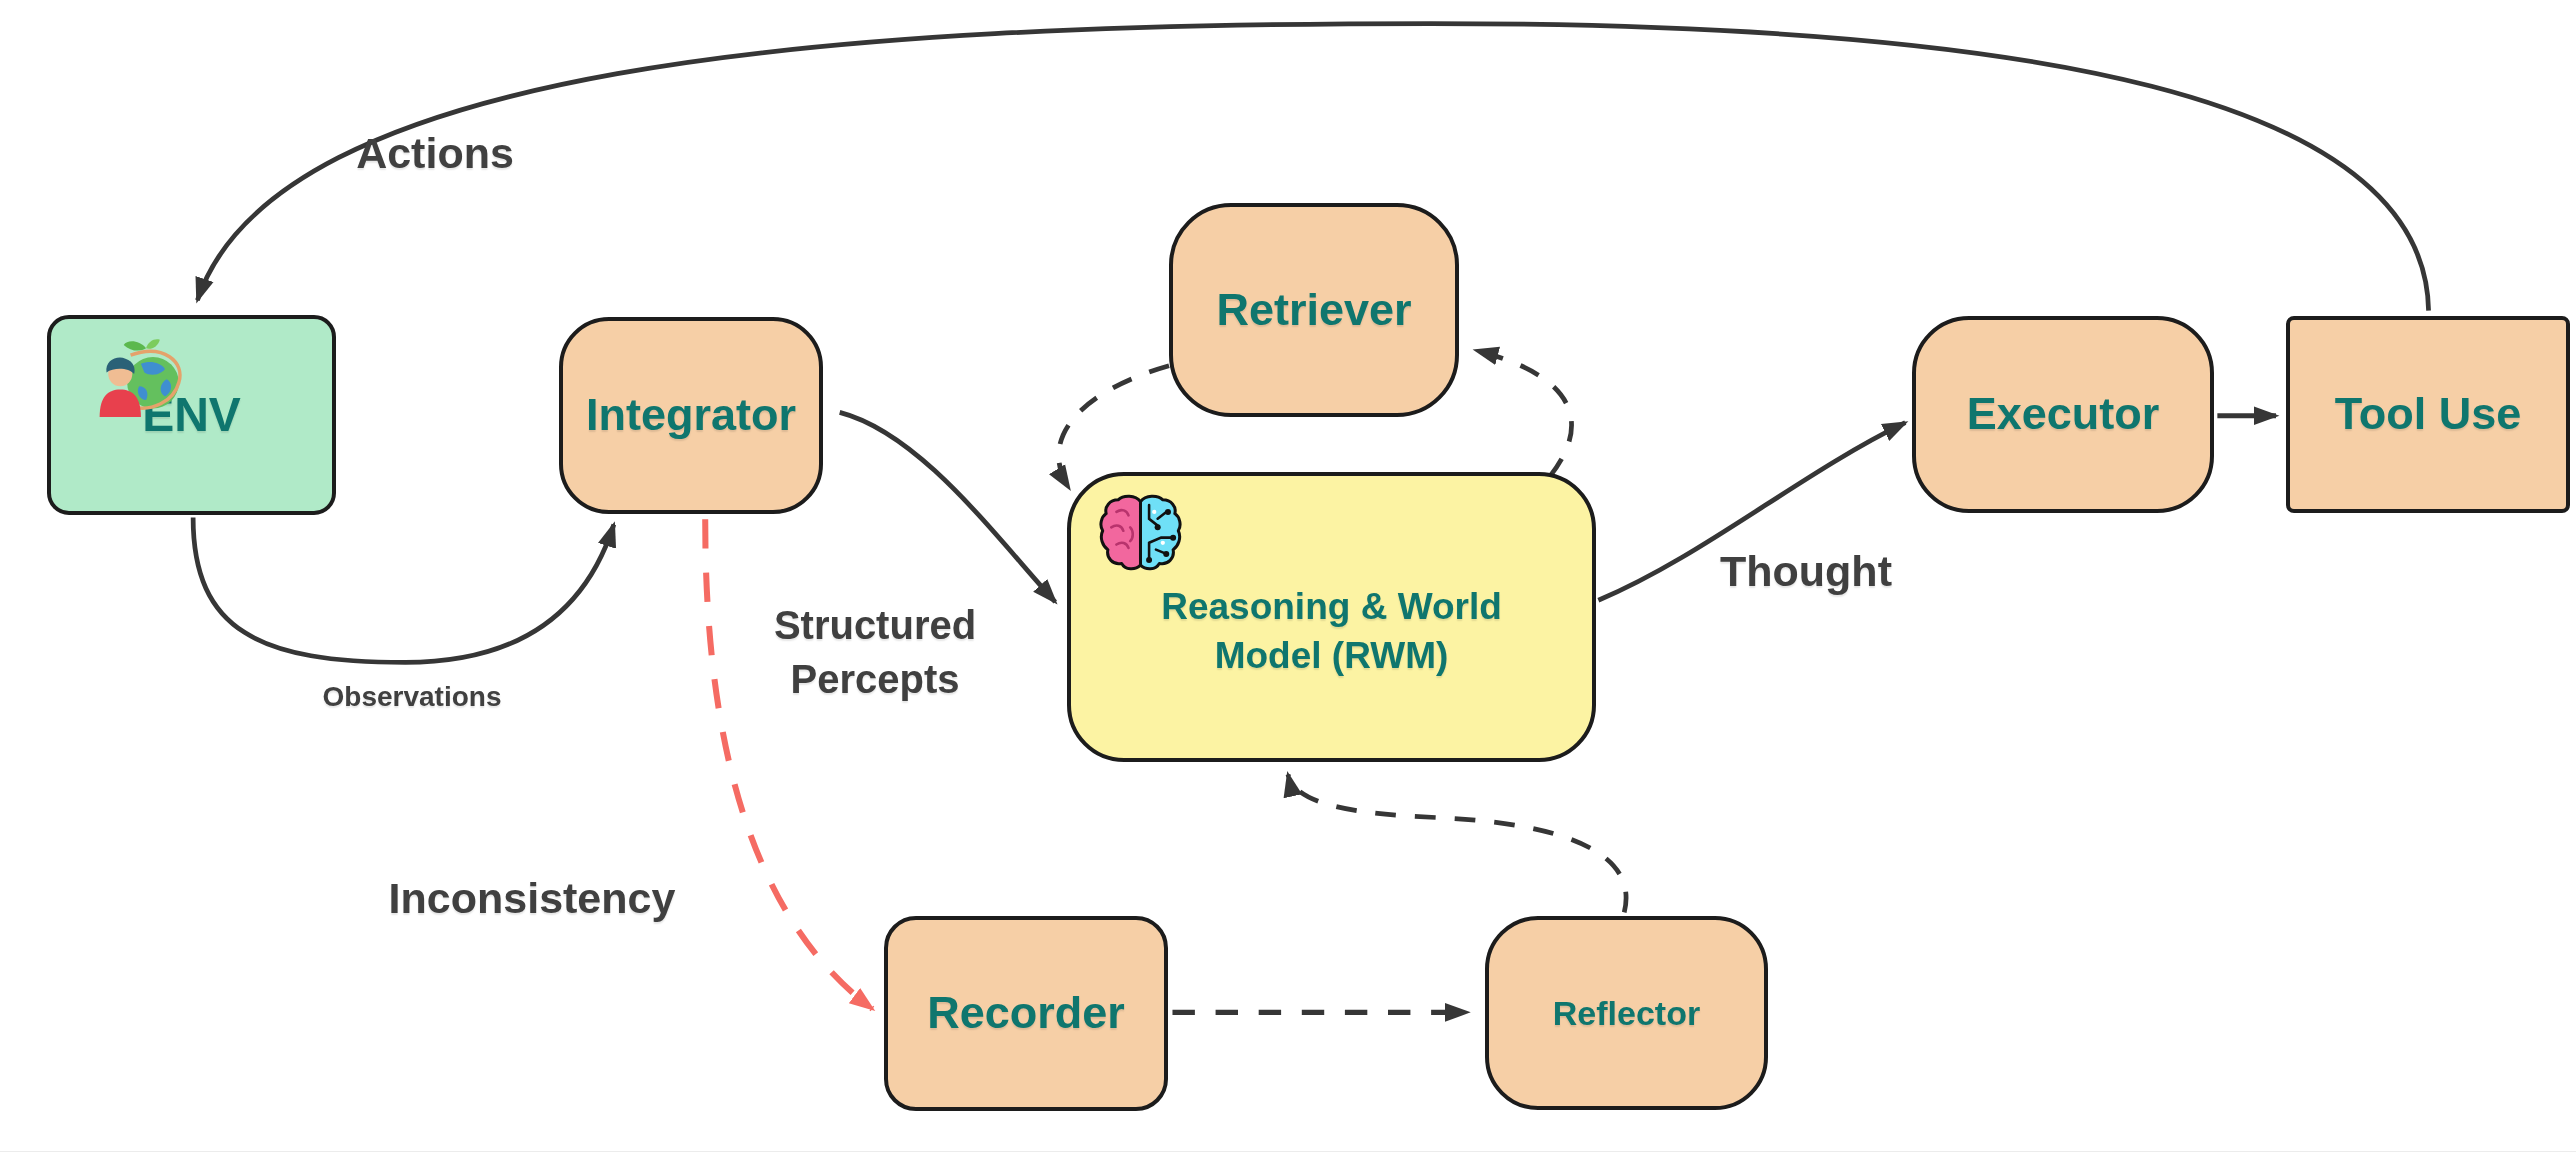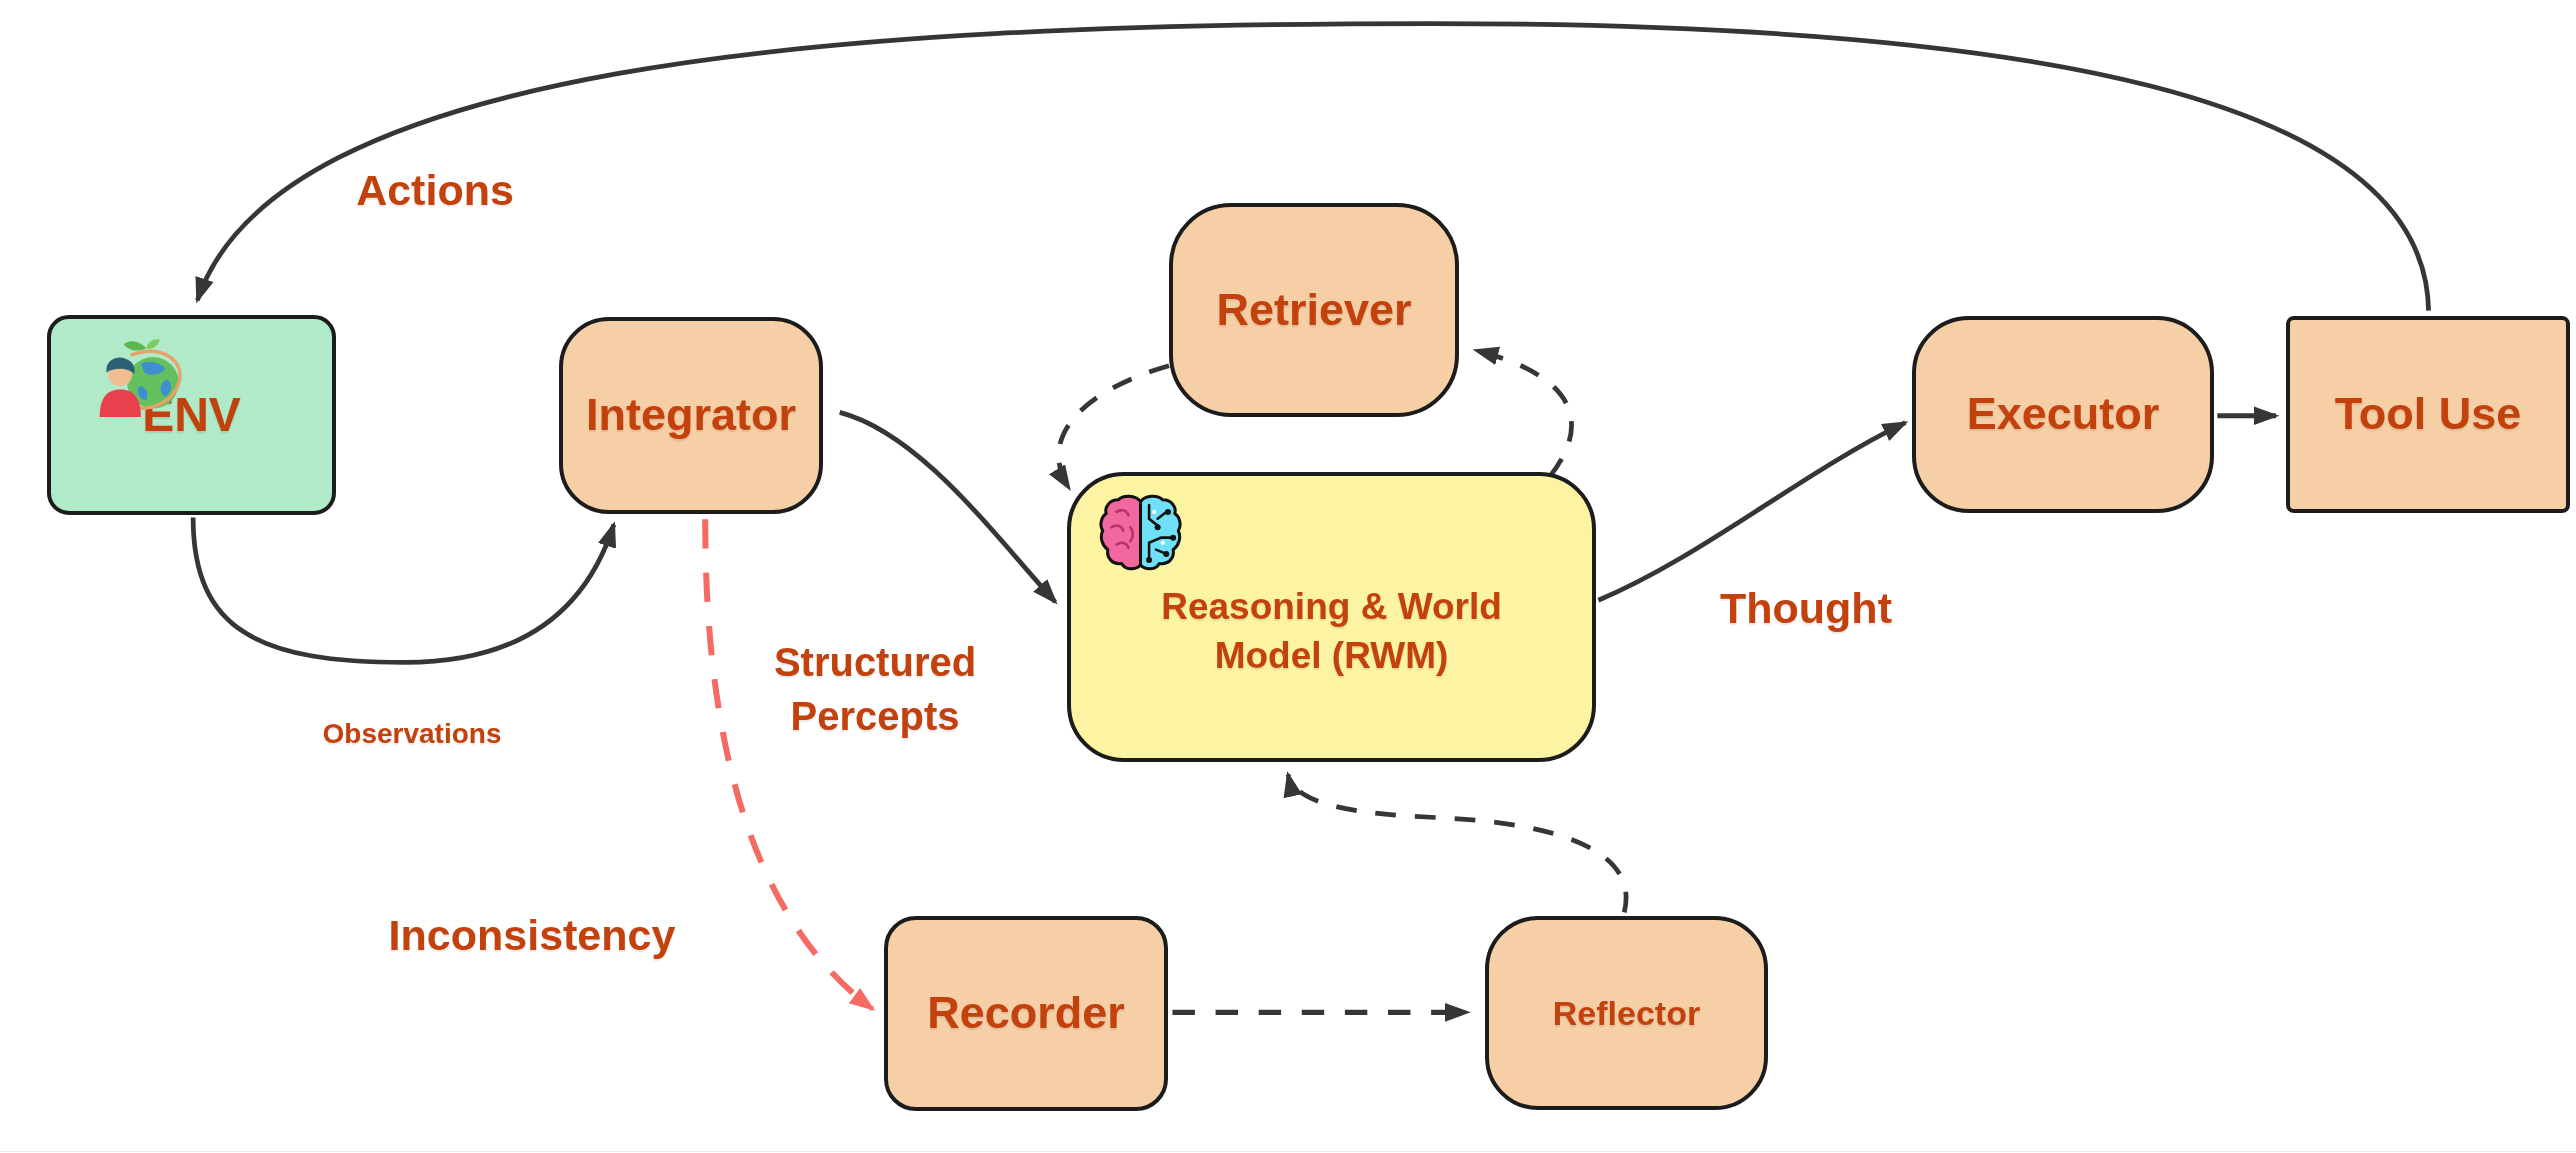--- a/index.html
+++ b/index.html
@@ -12,30 +12,30 @@
   }
   .edges-layer{position:absolute;left:0;top:0;width:2576px;height:1154px;}
   .node{
     position:absolute;
     box-sizing:border-box;
     border:4.3px solid #1c1c1c;
     display:flex;align-items:center;justify-content:center;
     z-index:2;
   }
   .node .label{
-    font-weight:700;color:#c2410c;text-align:center;
+    font-weight:700;color:#0f766e;text-align:center;
     text-shadow:0 1.7px 1.7px rgba(0,0,0,0.10);
     line-height:1.3;
   }
   .node-icon{position:absolute;z-index:3;}
   .edge-label{
     position:absolute;transform:translate(-50%,-50%);
-    font-weight:700;color:#c2410c;text-align:center;white-space:nowrap;
+    font-weight:700;color:#404040;text-align:center;white-space:nowrap;
     text-shadow:0 1.7px 1.7px rgba(0,0,0,0.10);
-    z-index:4;line-height:1.35;margin-top:37px;
+    z-index:4;line-height:1.35;
   }
   .edge-label.wrap{white-space:normal;width:259px;}
   .bottom-hairline{position:absolute;left:0;bottom:1.7px;width:100%;height:1.7px;background:#ececec;}
 </style>
 </head>
 <body>
 
 <div class="canvas">
 
   <svg class="edges-layer" width="2576" height="1154" viewBox="0 0 2988 1338" fill="none">

